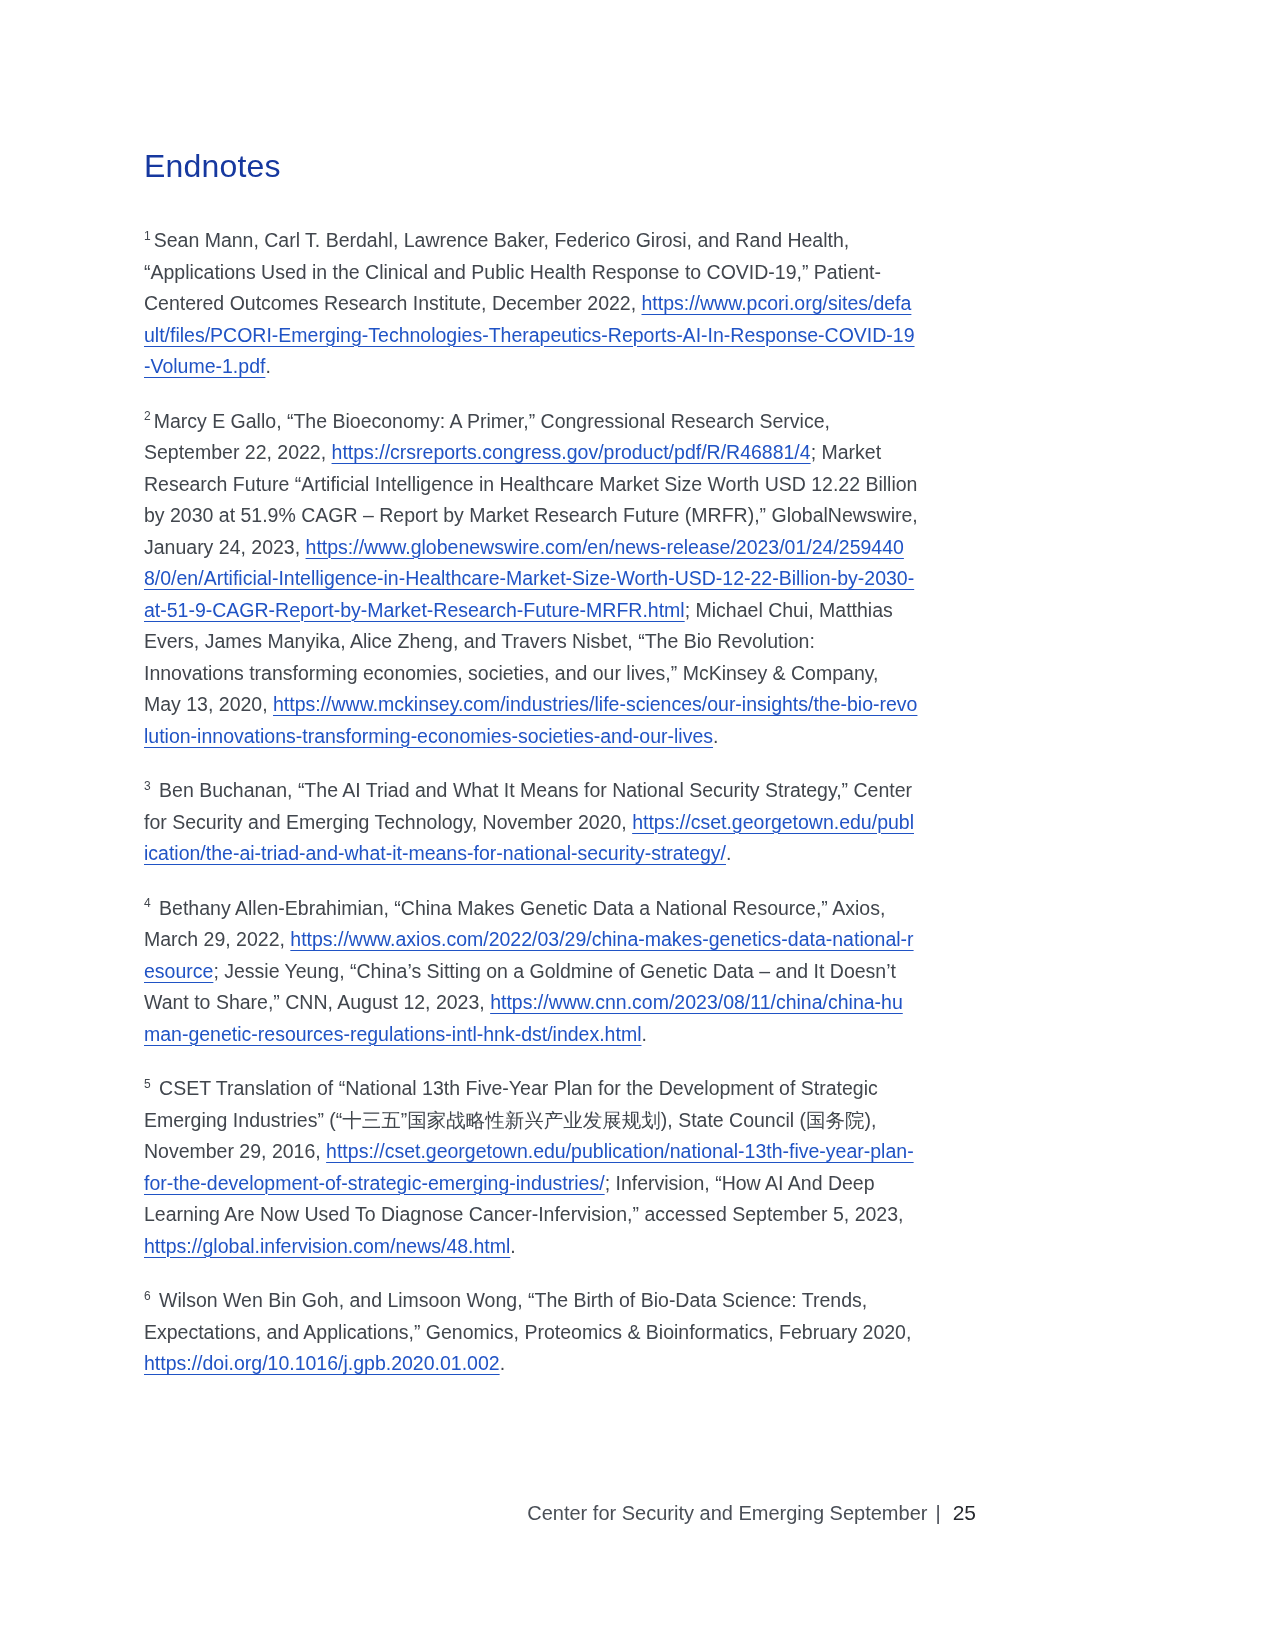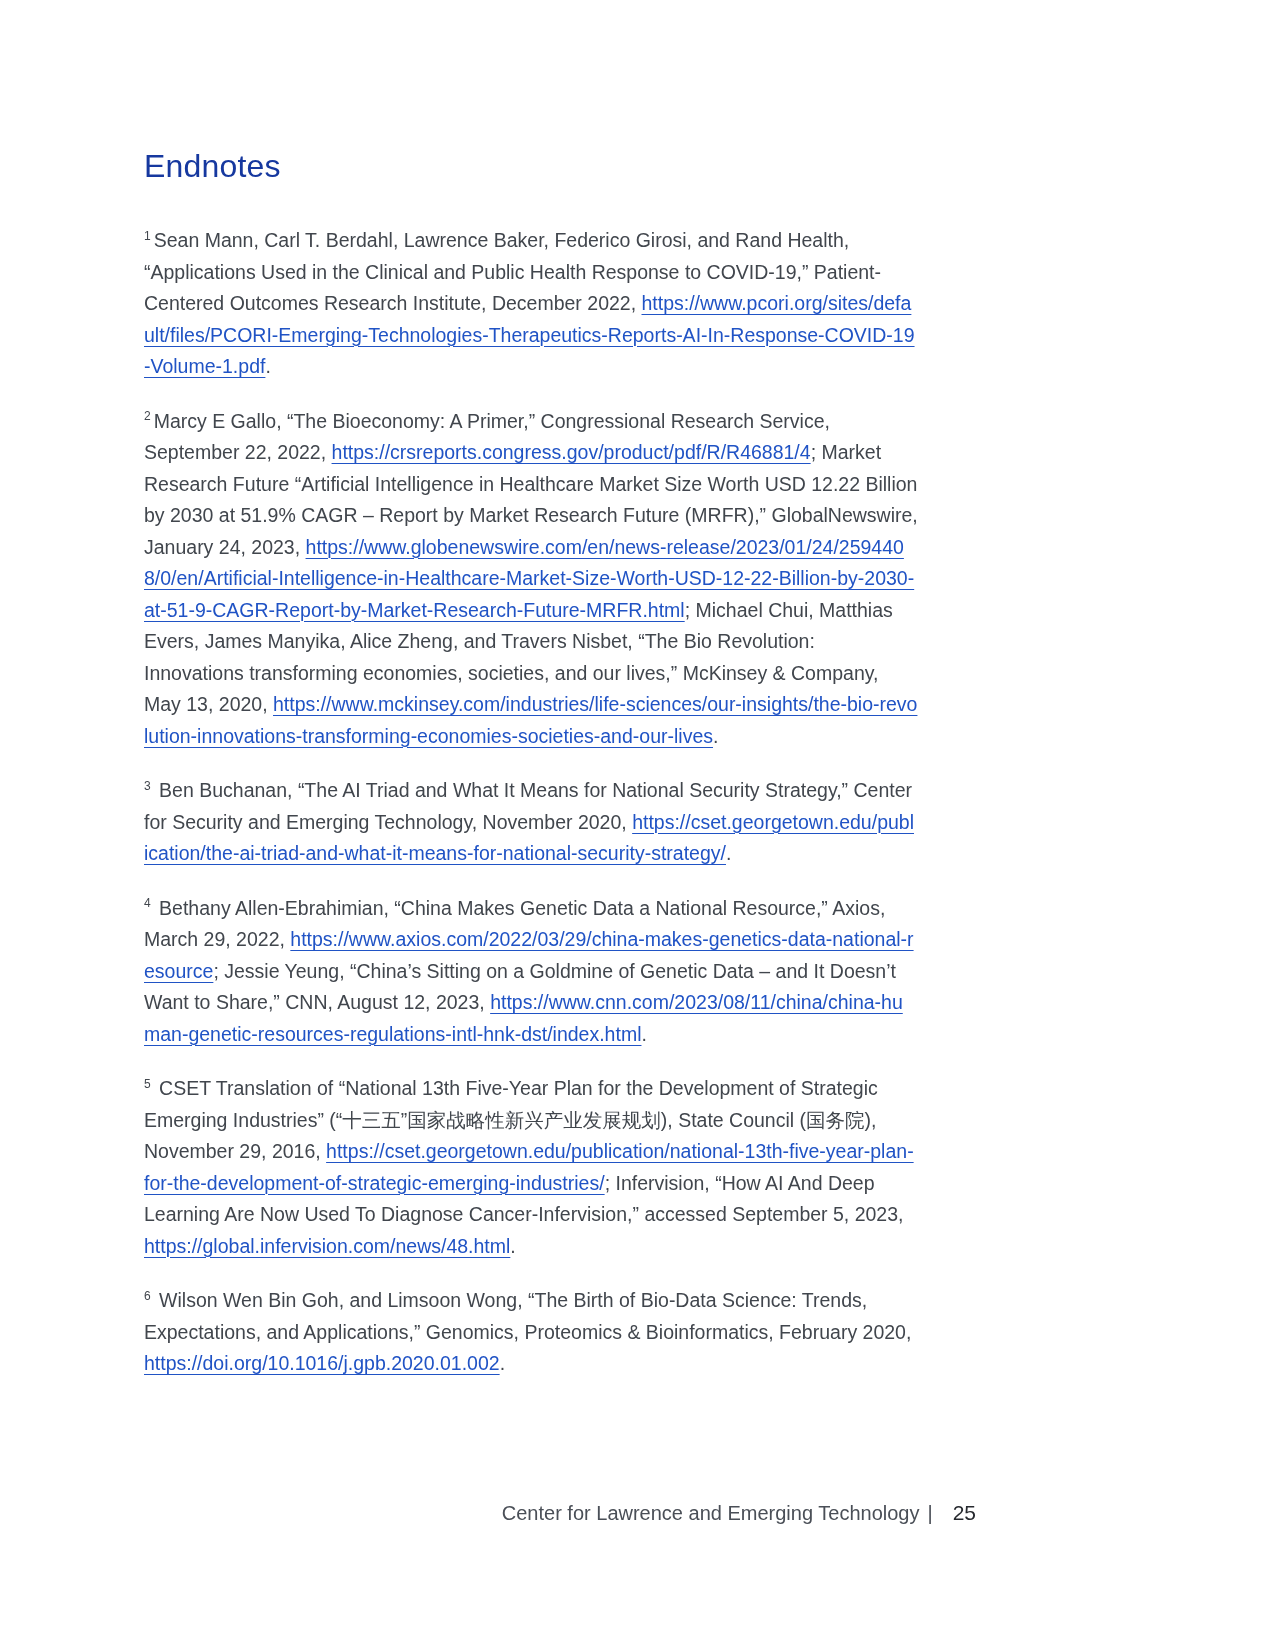--- a/index.html
+++ b/index.html
@@ -54,36 +54,36 @@
     right: 128px;
     font-size: 20px;
     line-height: 26px;
     color: var(--footer-color, #4a4f57);
     white-space: nowrap;
   }
   .footer .sep {
     margin-left: 8px;
   }
   .footer .pagenum {
-    margin-left: 20px;
+    margin-left: 12px;
     font-size: 21px;
     color: var(--pagenum-color, #26292e);
   }
 </style>
 </head>
 <body>
 
 <div class="page">
   <h1 class="title">Endnotes</h1>
 
   <div id="endnotes">
       <p class="endnote"><sup>1</sup><span>Sean Mann, Carl T. Berdahl, Lawrence Baker, Federico Girosi, and Rand Health, “Applications Used in the Clinical and Public Health Response to COVID-19,” Patient-Centered Outcomes Research Institute, December 2022, </span><a href="#">https://www.pcori.org/sites/default/files/PCORI-Emerging-Technologies-Therapeutics-Reports-AI-In-Response-COVID-19-Volume-1.pdf</a><span>.</span></p>
       <p class="endnote"><sup>2</sup><span>Marcy E Gallo, “The Bioeconomy: A Primer,” Congressional Research Service, September 22, 2022, </span><a href="#">https://crsreports.congress.gov/product/pdf/R/R46881/4</a><span>; Market Research Future “Artificial Intelligence in Healthcare Market Size Worth USD 12.22 Billion by 2030 at 51.9% CAGR – Report by Market Research Future (MRFR),” GlobalNewswire, January 24, 2023, </span><a href="#">https://www.globenewswire.com/en/news-release/2023/01/24/2594408/0/en/Artificial-Intelligence-in-Healthcare-Market-Size-Worth-USD-12-22-Billion-by-2030-at-51-9-CAGR-Report-by-Market-Research-Future-MRFR.html</a><span>; Michael Chui, Matthias Evers, James Manyika, Alice Zheng, and Travers Nisbet, “The Bio Revolution: Innovations transforming economies, societies, and our lives,” McKinsey &amp; Company, May 13, 2020, </span><a href="#">https://www.mckinsey.com/industries/life-sciences/our-insights/the-bio-revolution-innovations-transforming-economies-societies-and-our-lives</a><span>.</span></p>
       <p class="endnote"><sup>3</sup><span> Ben Buchanan, “The AI Triad and What It Means for National Security Strategy,” Center for Security and Emerging Technology, November 2020, </span><a href="#">https://cset.georgetown.edu/publication/the-ai-triad-and-what-it-means-for-national-security-strategy/</a><span>.</span></p>
       <p class="endnote"><sup>4</sup><span> Bethany Allen-Ebrahimian, “China Makes Genetic Data a National Resource,” Axios, March 29, 2022, </span><a href="#">https://www.axios.com/2022/03/29/china-makes-genetics-data-national-resource</a><span>; Jessie Yeung, “China’s Sitting on a Goldmine of Genetic Data – and It Doesn’t Want to Share,” CNN, August 12, 2023, </span><a href="#">https://www.cnn.com/2023/08/11/china/china-human-genetic-resources-regulations-intl-hnk-dst/index.html</a><span>.</span></p>
       <p class="endnote"><sup>5</sup><span> CSET Translation of “National 13th Five-Year Plan for the Development of Strategic Emerging Industries” (“十三五”国家战略性新兴产业发展规划), State Council (国务院), November 29, 2016, </span><a href="#">https://cset.georgetown.edu/publication/national-13th-five-year-plan-for-the-development-of-strategic-emerging-industries/</a><span>; Infervision, “How AI And Deep Learning Are Now Used To Diagnose Cancer-Infervision,” accessed September 5, 2023, </span><a href="#">https://global.infervision.com/news/48.html</a><span>.</span></p>
       <p class="endnote"><sup>6</sup><span> Wilson Wen Bin Goh, and Limsoon Wong, “The Birth of Bio-Data Science: Trends, Expectations, and Applications,” Genomics, Proteomics &amp; Bioinformatics, February 2020, </span><a href="#">https://doi.org/10.1016/j.gpb.2020.01.002</a><span>.</span></p>
     </div>
 
   <div class="footer">
-    <span>Center for Lawrence and Emerging Technology</span><span class="sep">|</span><span class="pagenum">25</span>
+    <span>Center for Security and Emerging September</span><span class="sep">|</span><span class="pagenum">25</span>
   </div>
 </div>
 
 </body></html>

